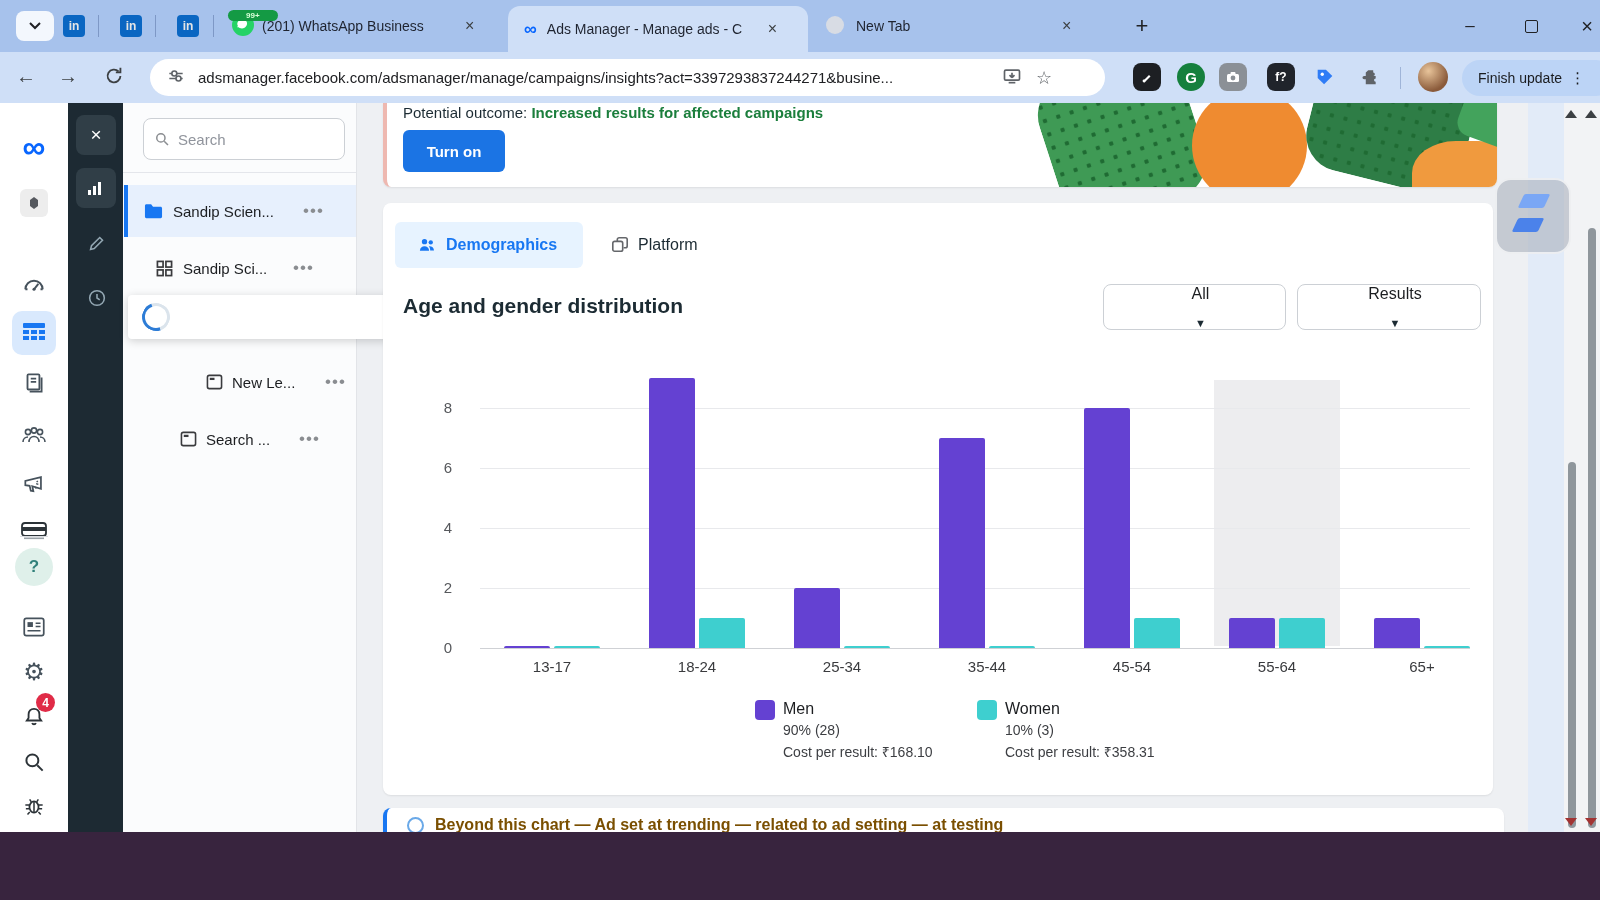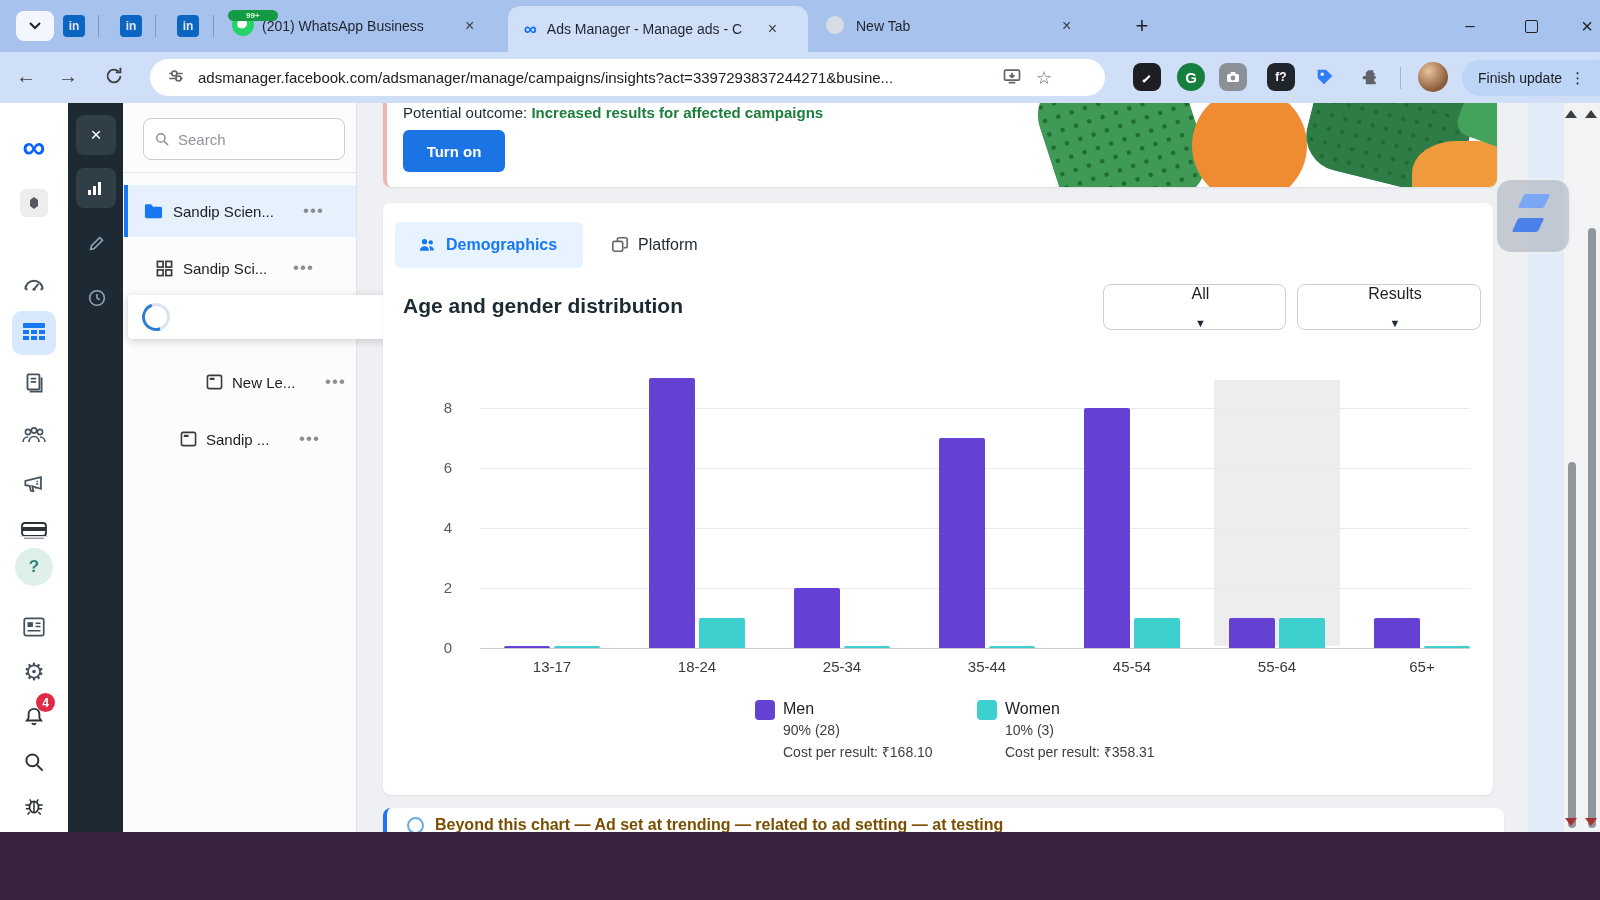--- a/index.html
+++ b/index.html
@@ -349,21 +349,21 @@
       </svg>
     <span style="margin-left:9px;width:93px;">New Le...</span>
     <span class="kebab">•••</span>
   </div>
 
   <div class="abs prow" style="left:124px;top:415px;width:232px;height:48px;">
     <svg style="margin-left:56px;" width="17" height="16" viewBox="0 0 18 17">
         <rect x="1.5" y="1.5" width="15" height="14" rx="2" fill="none" stroke="#3a3b3e" stroke-width="1.7"></rect>
         <rect x="4" y="4" width="5" height="2.4" fill="#3a3b3e"></rect>
       </svg>
-    <span style="margin-left:9px;width:93px;">Sandip ...</span>
+    <span style="margin-left:9px;width:93px;">Search ...</span>
     <span class="kebab">•••</span>
   </div>
 
   <div class="abs card" id="banner-card">
     <div style="position:absolute;left:16px;top:1px;font-size:15px;color:#1c2b33;">
       <span>Potential outcome: </span><b style="color:#1b7e3c;">Increased results for affected campaigns</b>
     </div>
     <button class="abs btn-blue" style="left:16px;top:27px;width:102px;height:42px;">Turn on</button>
     <div class="abs" id="illu">
       <div class="abs illu-green" style="left:20px;top:-40px;width:150px;height:150px;border-radius:40px;transform:rotate(-18deg);"></div>

